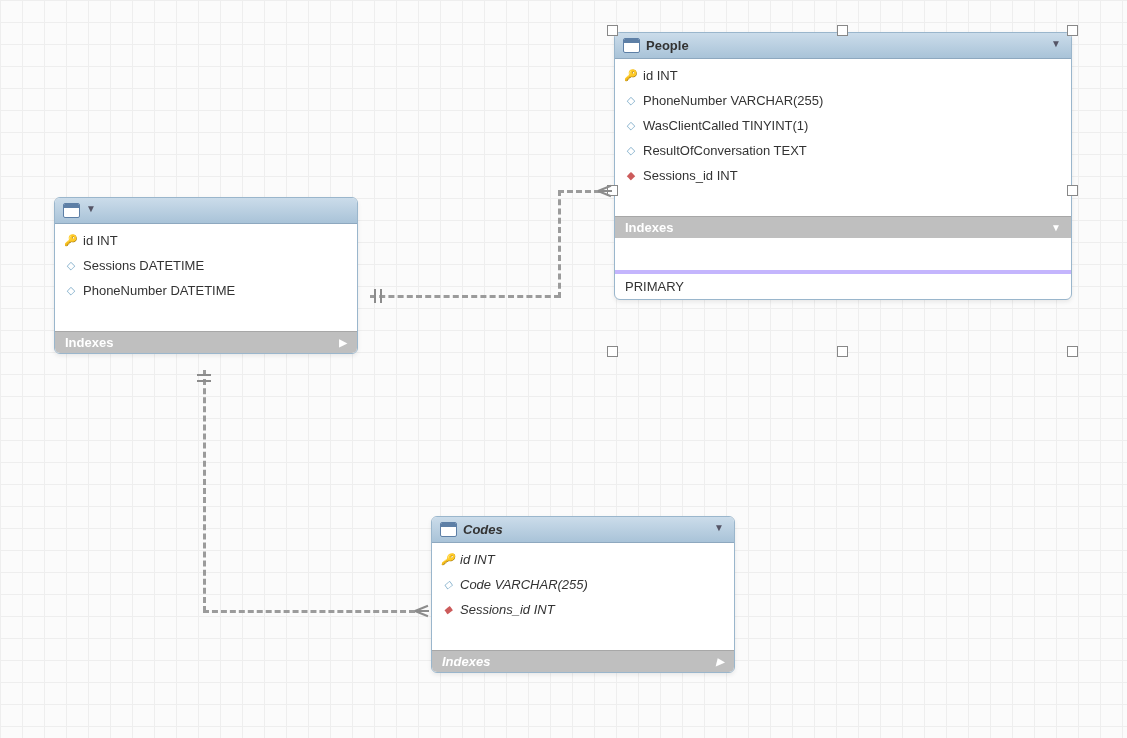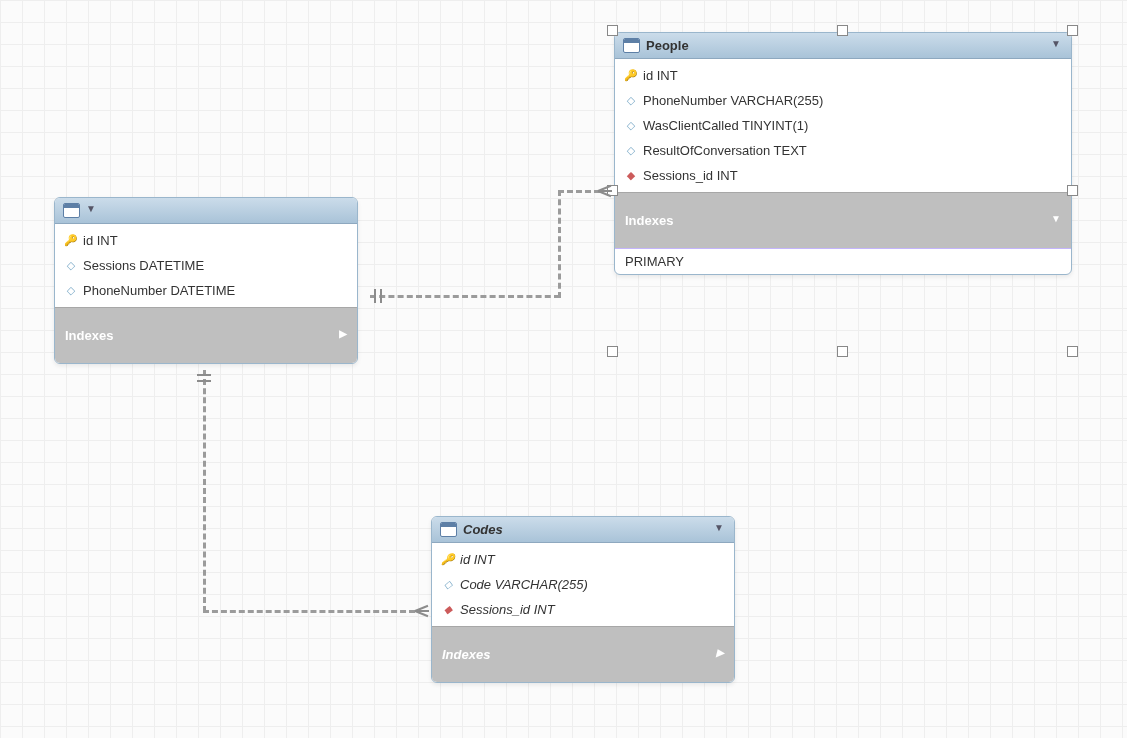--- a/index.html
+++ b/index.html
@@ -78,30 +78,33 @@
     font-size: 11px;
     line-height: 1;
   }
   .ico-key   { color: #d9a400; }
   .ico-attr  { color: #7aa9c7; }
   .ico-fk    { color: #cc5b5b; }
   .indexes-section {
     background: #bfbfbf;
     color: #fff;
     display: flex;
+    align-items: center;
     justify-content: space-between;
-    padding: 20px 10px;
+    padding: 3px 10px;
     border-top: 1px solid #a7a7a7;
     font-weight: bold;
+    margin-top: 24px;
   }
   .indexes-section .arrow {
     font-size: 10px;
   }
   .index-list {
-    border-top: 1px solid #c4b5fd;
+    border-top: 4px solid #c4b5fd;
+    margin-top: 32px;
   }
   .index-item {
     padding: 5px 10px;
     border-top: 1px solid #e4e4e4;
     color: #333;
   }
   .index-item:first-child { border-top: none; }
 
   
   .sel-handle {

